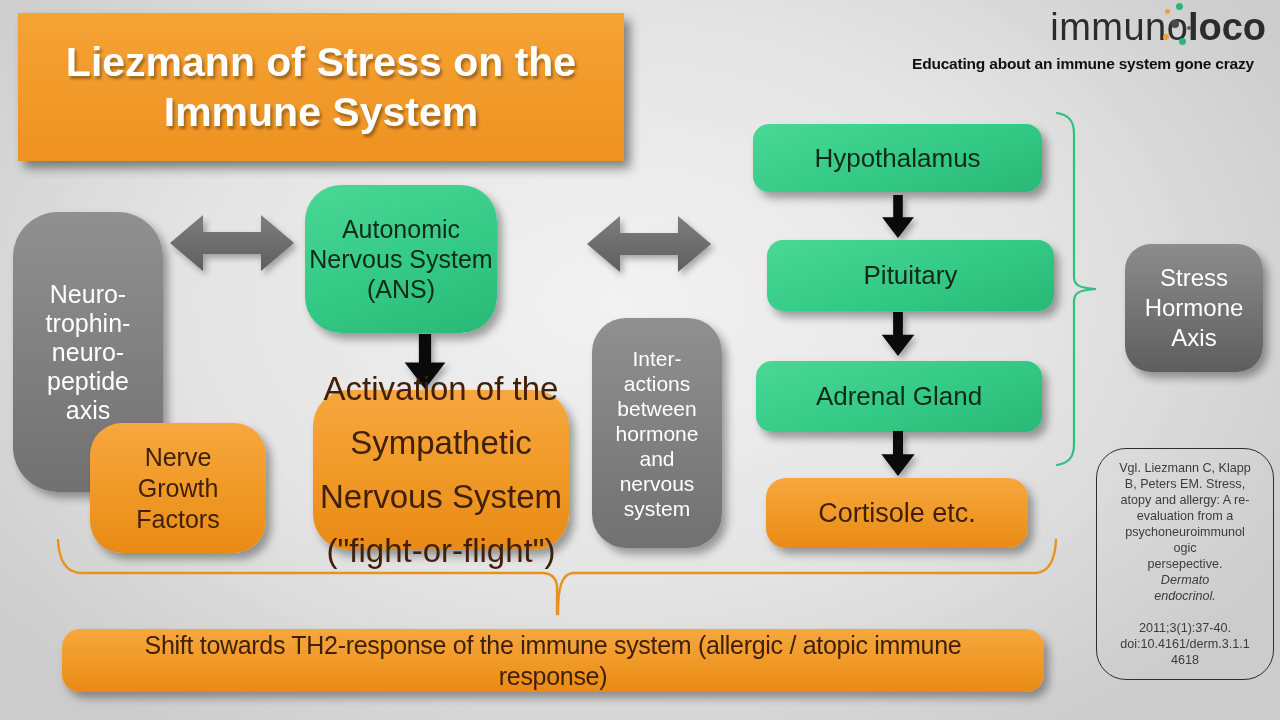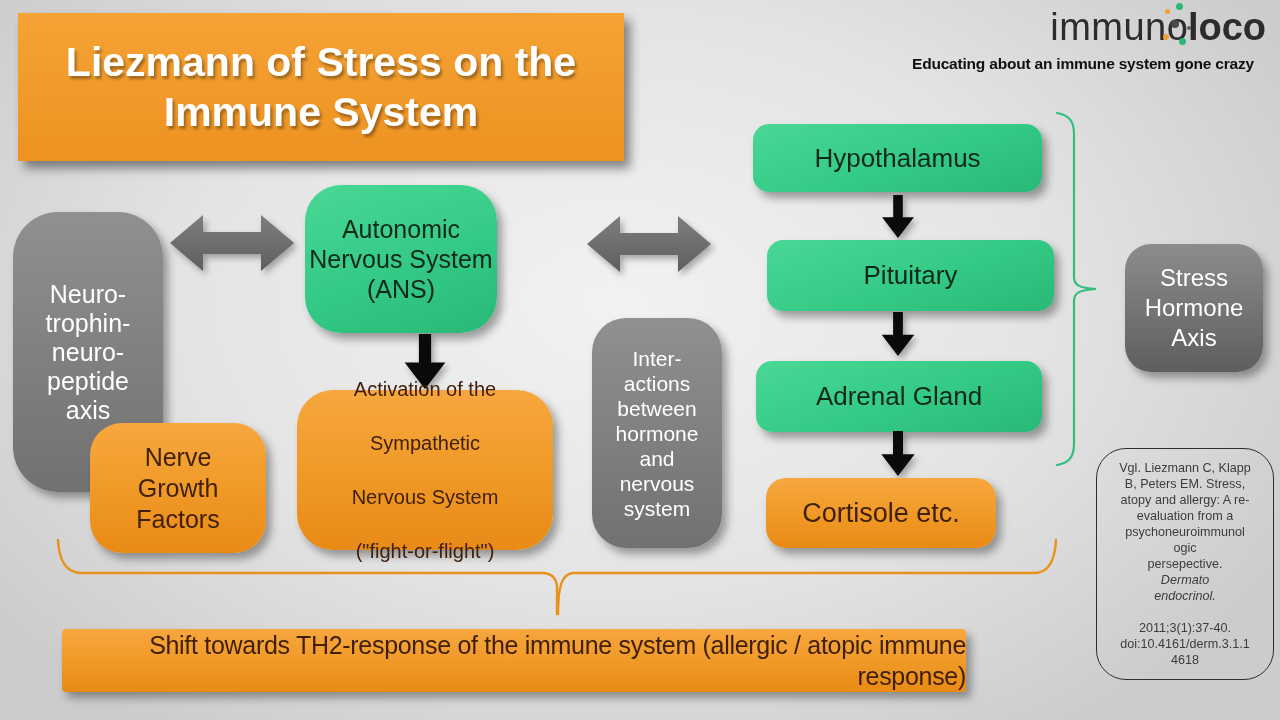--- a/index.html
+++ b/index.html
@@ -40,40 +40,40 @@
 
   .tagline { left:900px; top:55px; width:366px; text-align:center;
     font-size:15.5px; font-weight:bold; color:#101010; letter-spacing:-0.2px; }
 
   .neurotrophin { left:13px;  top:212px; width:150px; height:280px; border-radius:45px;
     font-size:25px; line-height:29px; z-index:1; }
   .nerve        { left:90px;  top:423px; width:176px; height:130px; border-radius:32px;
     font-size:25px; line-height:31px; z-index:2; }
   .ans          { left:305px; top:185px; width:192px; height:148px; border-radius:36px;
     font-size:25px; line-height:30px; }
-  .activation   { left:297px; top:390px; width:256px; height:160px; border-radius:36px;
-    font-size:20px; line-height:30px;gap:24px; }
+  .activation   { left:313px; top:390px; width:256px; height:160px; border-radius:36px;
+    font-size:33px; line-height:30px;gap:24px; }
   .interactions { left:592px; top:318px; width:130px; height:230px; border-radius:34px;
     font-size:21px; line-height:25px; }
   .hypothalamus { left:753px; top:124px; width:289px; height:68px; border-radius:16px; font-size:26px; }
   .pituitary    { left:755px; top:240px; width:287px; height:71px; border-radius:16px; font-size:26px;margin-left:12px; }
   .adrenal      { left:756px; top:361px; width:286px; height:71px; border-radius:16px; font-size:26px; }
-  .cortisole    { left:766px; top:478px; width:230px; height:70px; border-radius:20px; font-size:27px; }
+  .cortisole    { left:766px; top:478px; width:262px; height:70px; border-radius:20px; font-size:27px; }
   .stress       { left:1125px; top:244px; width:138px; height:128px; border-radius:26px;
     font-size:24px; line-height:30px; background:linear-gradient(180deg,#8c8c8c,#5e5e5e); color:#fff; }
 
   .citation { left:1096px; top:448px; width:178px; height:232px; border-radius:30px;
     border:1.5px solid #2e2e2e; background:transparent; box-shadow:none;
     font-size:12.6px; line-height:16px; color:#3c3c3c; padding:5px 6px; box-sizing:border-box;
     white-space:pre-line; display:flex; align-items:center; justify-content:center; }
   .citation p { margin:0; text-align:center; }
   .citation .ital { font-style:italic; }
 
-  .shift { left:62px; top:629px; width:904px; height:63px; border-radius:4px;
-    font-size:25px; line-height:31px; letter-spacing:-0.3px;align-items:flex-end; }
+  .shift { left:62px; top:629px; width:982px; height:63px; border-radius:18px;
+    font-size:25px; line-height:31px; letter-spacing:-0.3px; }
 
   .arrow-svg { position:absolute; filter:drop-shadow(3px 4px 3px rgba(0,0,0,0.30)); }
   .brace-svg { position:absolute; }
 </style>
 </head>
 <body>
 
 <div class="stage">
 
   <div class="box title-box">

